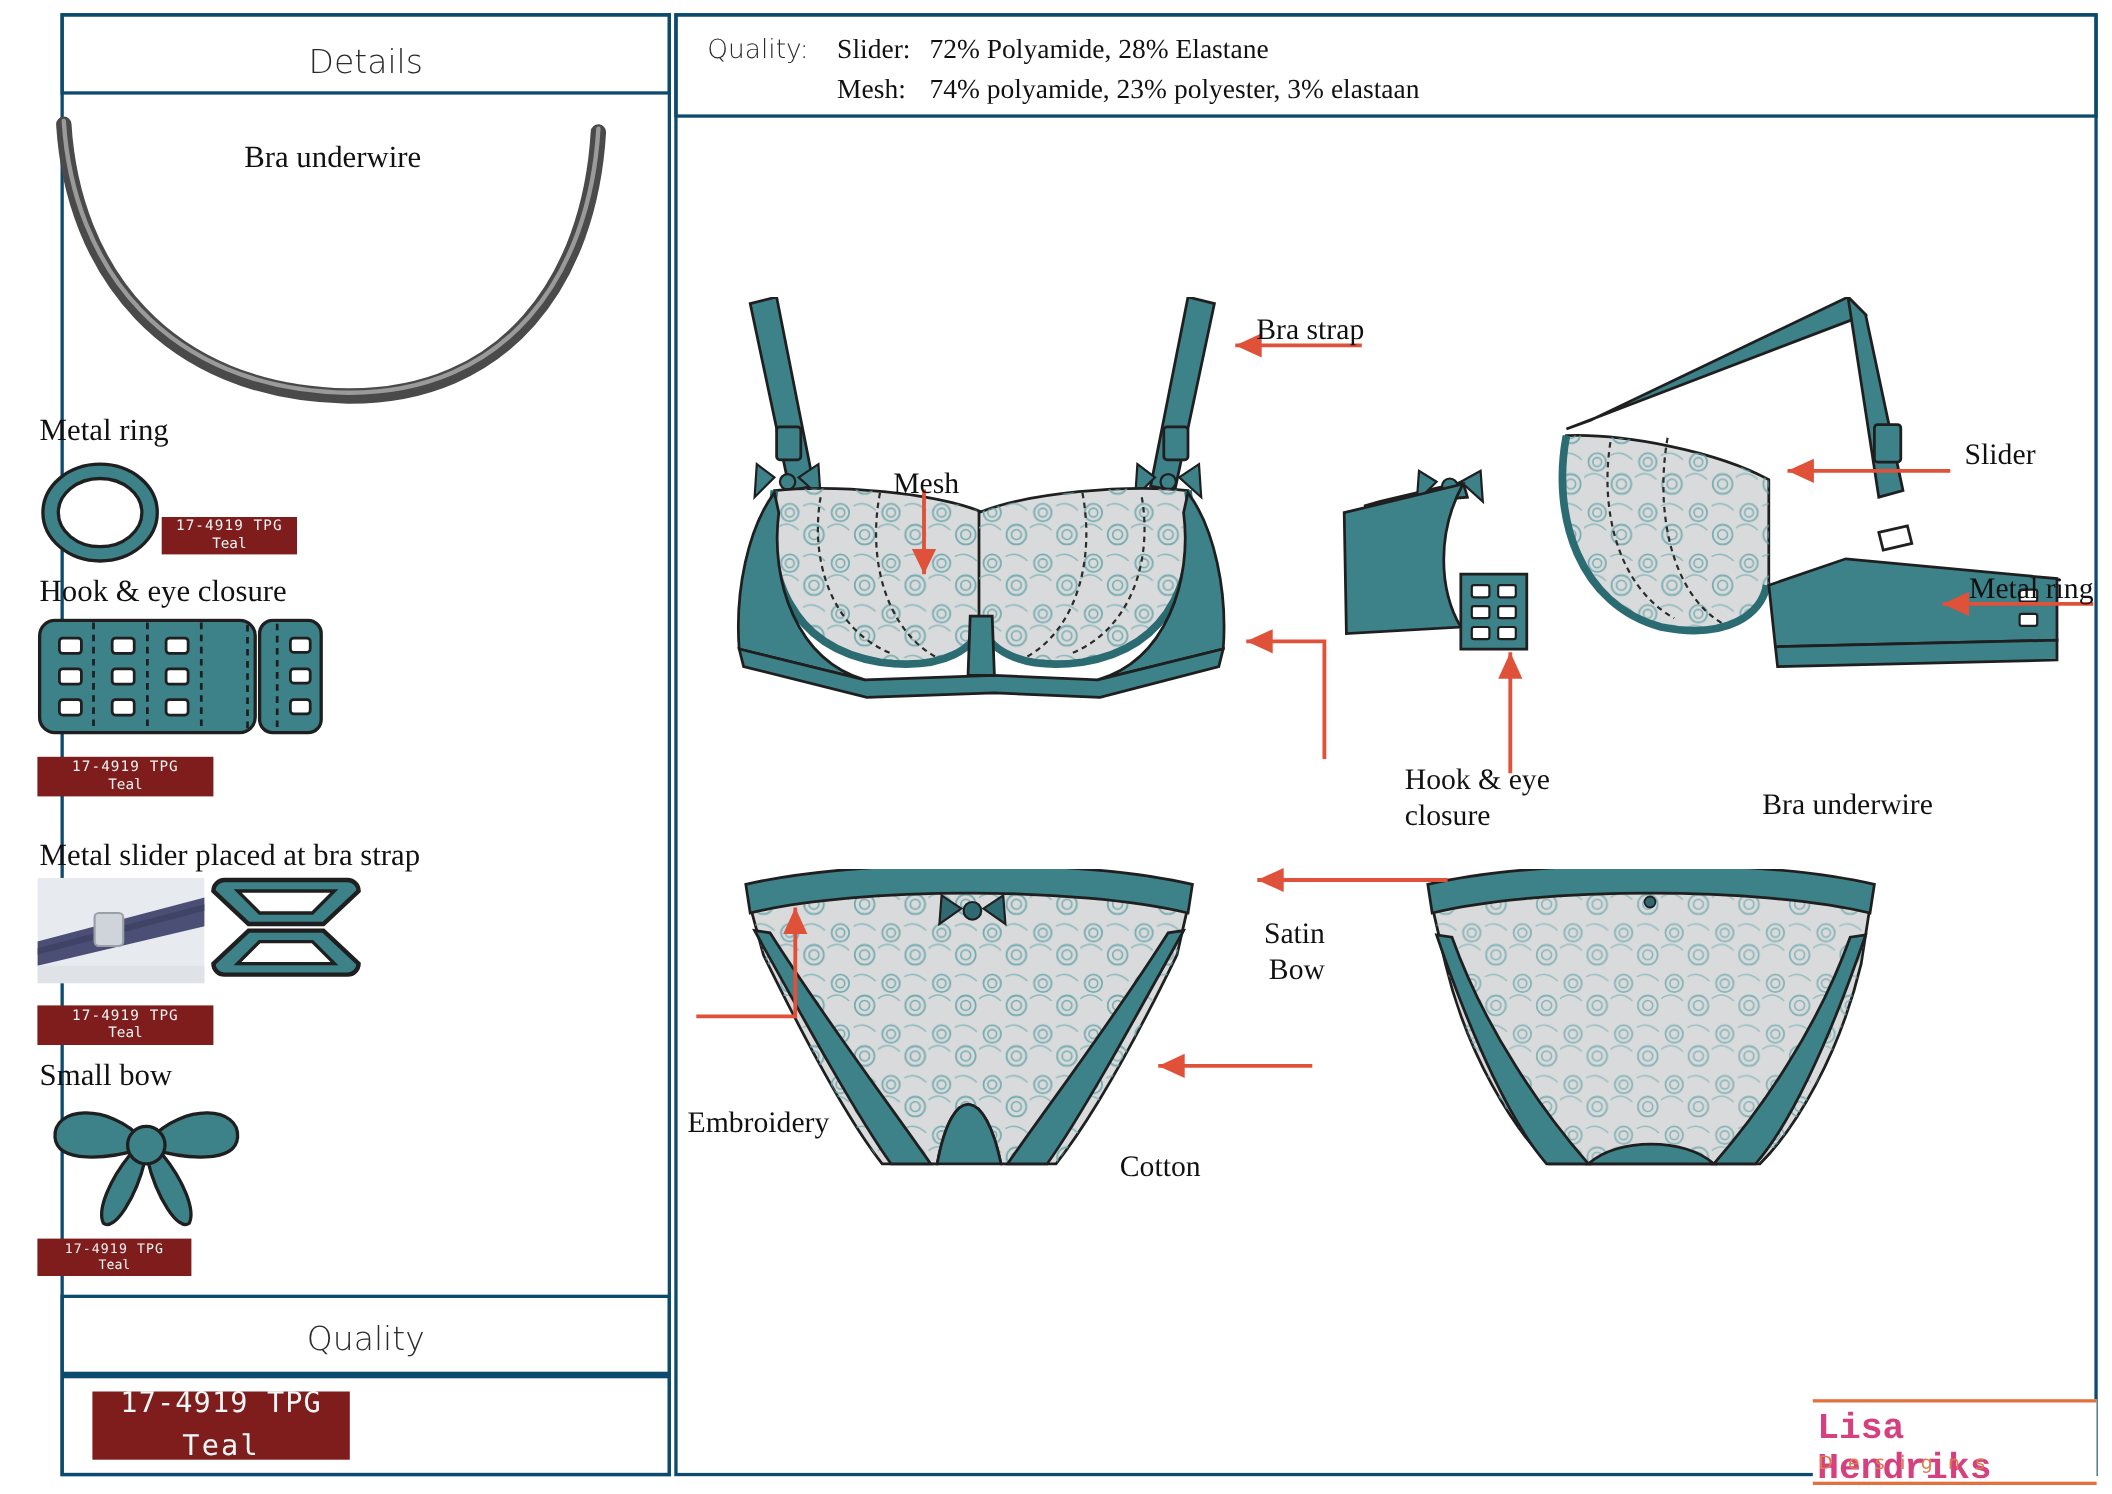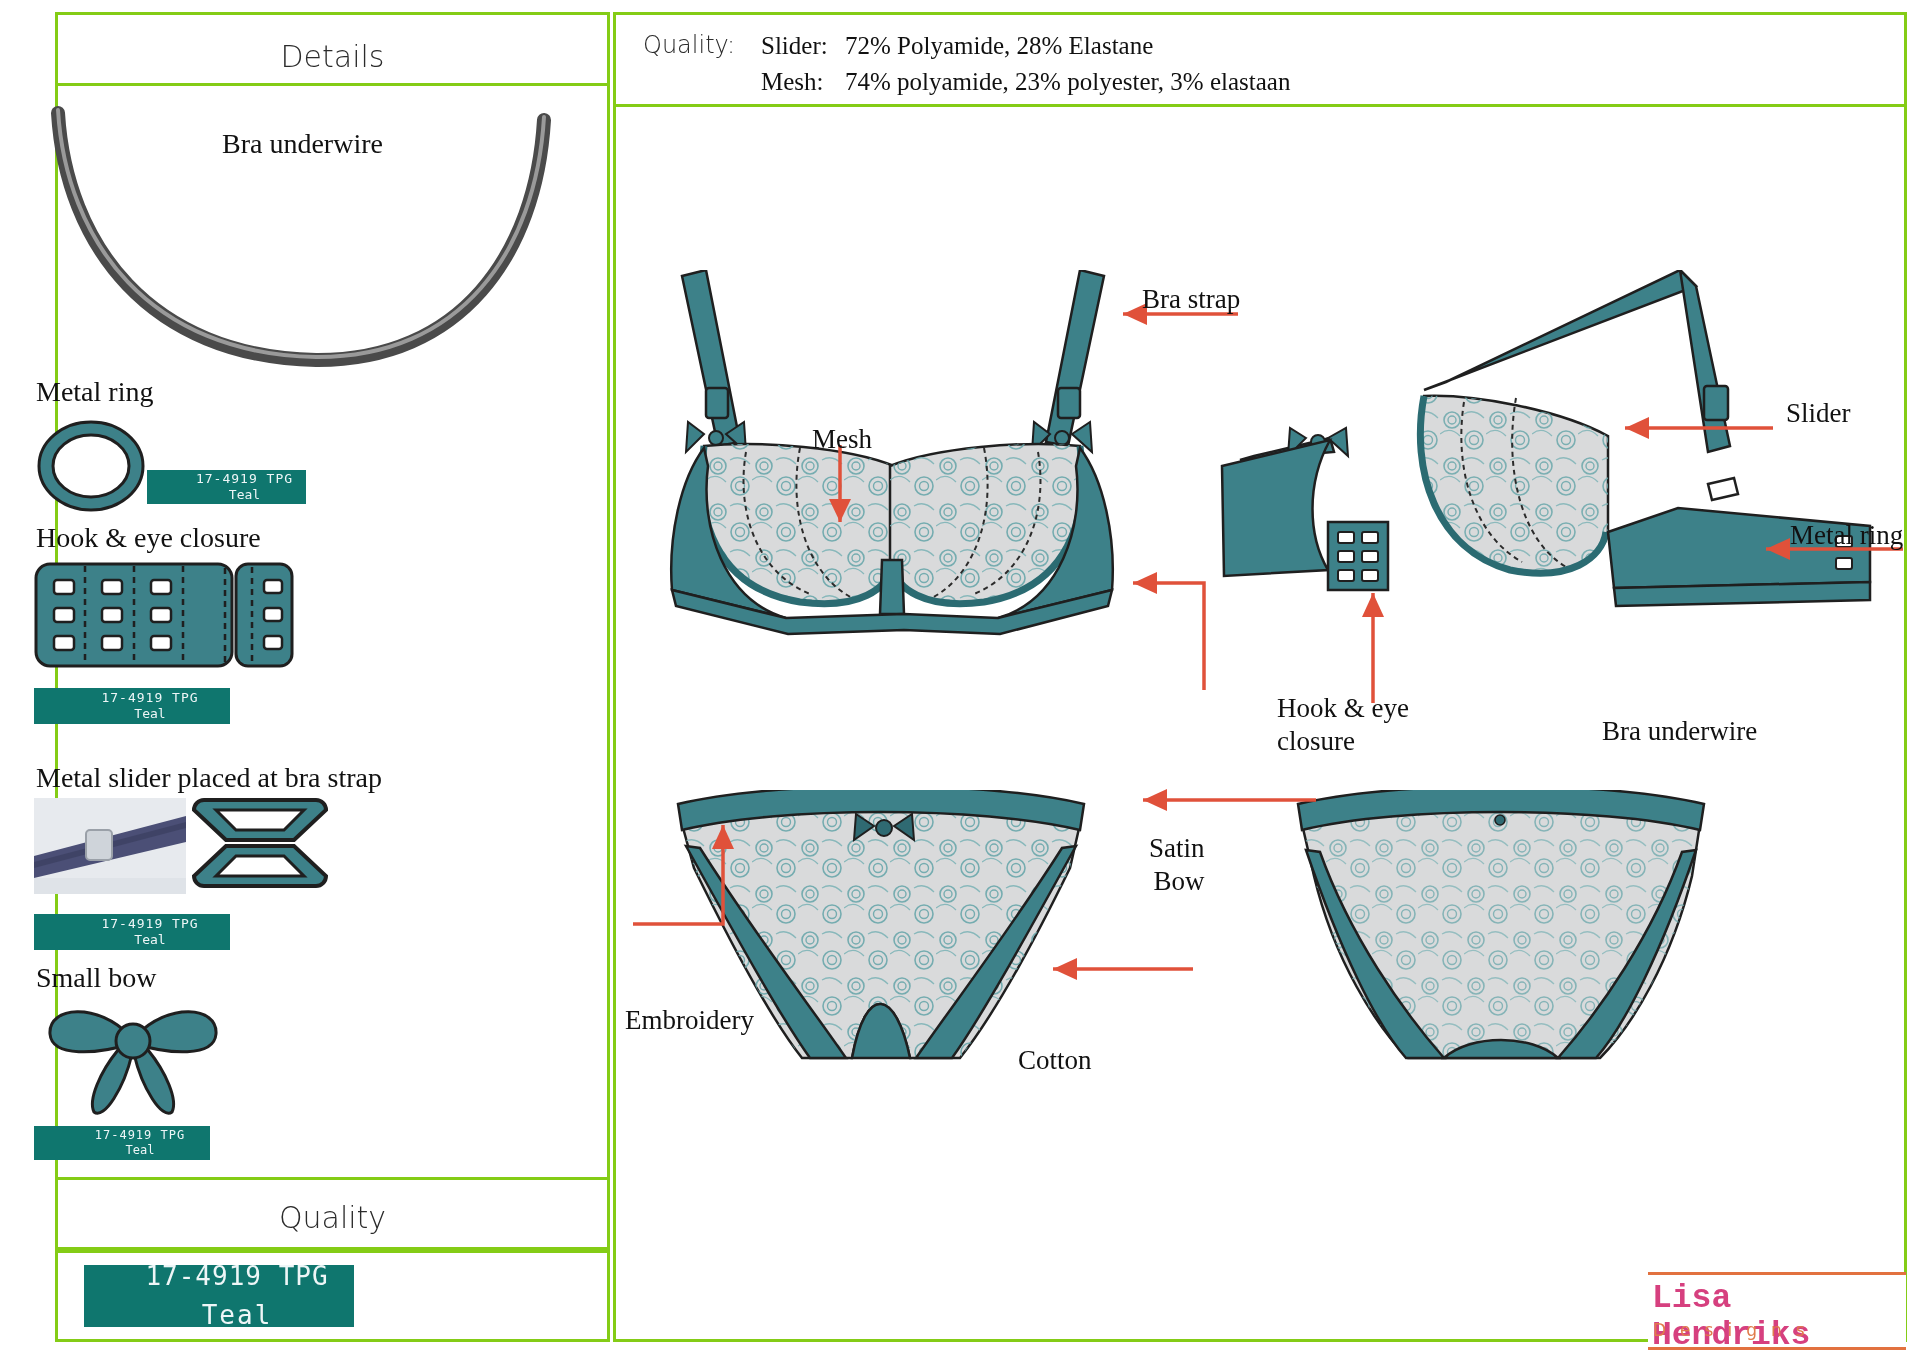--- a/index.html
+++ b/index.html
@@ -1,20 +1,20 @@
 <!DOCTYPE html>
 <html><head>
 <meta charset="utf-8">
 <style>
   html,body{margin:0;padding:0;background:#ffffff;}
   body{width:1920px;height:1358px;font-family:"Liberation Serif",serif;color:#111;overflow:hidden;}
   .sheet{position:relative;width:1920px;height:1358px;background:#fff;}
 
   
-  .frame{position:absolute;box-sizing:border-box;border:3px solid #84cc16;}
+  .frame{position:absolute;box-sizing:border-box;border:3px solid #0c4a6e;}
 
   
   #left-col{left:55px;top:12px;width:555px;height:1330px;}
   #left-header{left:55px;top:12px;width:555px;height:74px;}
   #colours-header{left:55px;top:1177px;width:555px;height:73px;}
   #colours-body{left:55px;top:1250px;width:555px;height:92px;}
 
   
   #right-col{left:613px;top:12px;width:1294px;height:1330px;}
   #right-header{left:613px;top:12px;width:1294px;height:95px;}
@@ -28,23 +28,23 @@
   #quality-block{position:absolute;left:643px;top:28px;font-size:25px;line-height:1.42;}
   .q-row{display:flex;}
   .q-key{font-family:"DejaVu Sans",sans-serif;font-weight:300;width:118px;color:#2b2b2b;font-size:24px;}
   .q-sub{width:84px;}
   .q-val{white-space:nowrap;}
 
   
   .det-label{position:absolute;font-size:28px;color:#111;white-space:nowrap;}
 
   
-  .swatch{position:absolute;background:#0f766e;color:#eef6f7;
+  .swatch{position:absolute;background:#7f1d1d;color:#eef6f7;
     font-family:"DejaVu Sans Mono",monospace;text-align:center;line-height:1.25;
-    display:flex;flex-direction:column;justify-content:center;padding-left:36px;}
+    display:flex;flex-direction:column;justify-content:center;}
   .swatch .code{letter-spacing:1px;}
   .sw-small{font-size:13px;}
   .sw-tiny{font-size:12px;}
   .sw-big{font-size:26px;letter-spacing:2px;line-height:1.5;}
 
   
   .anno{position:absolute;font-size:27px;color:#111;white-space:nowrap;line-height:1.22;}
 
   
   #logo{position:absolute;left:1648px;top:1272px;width:258px;height:78px;background:#fff;}

